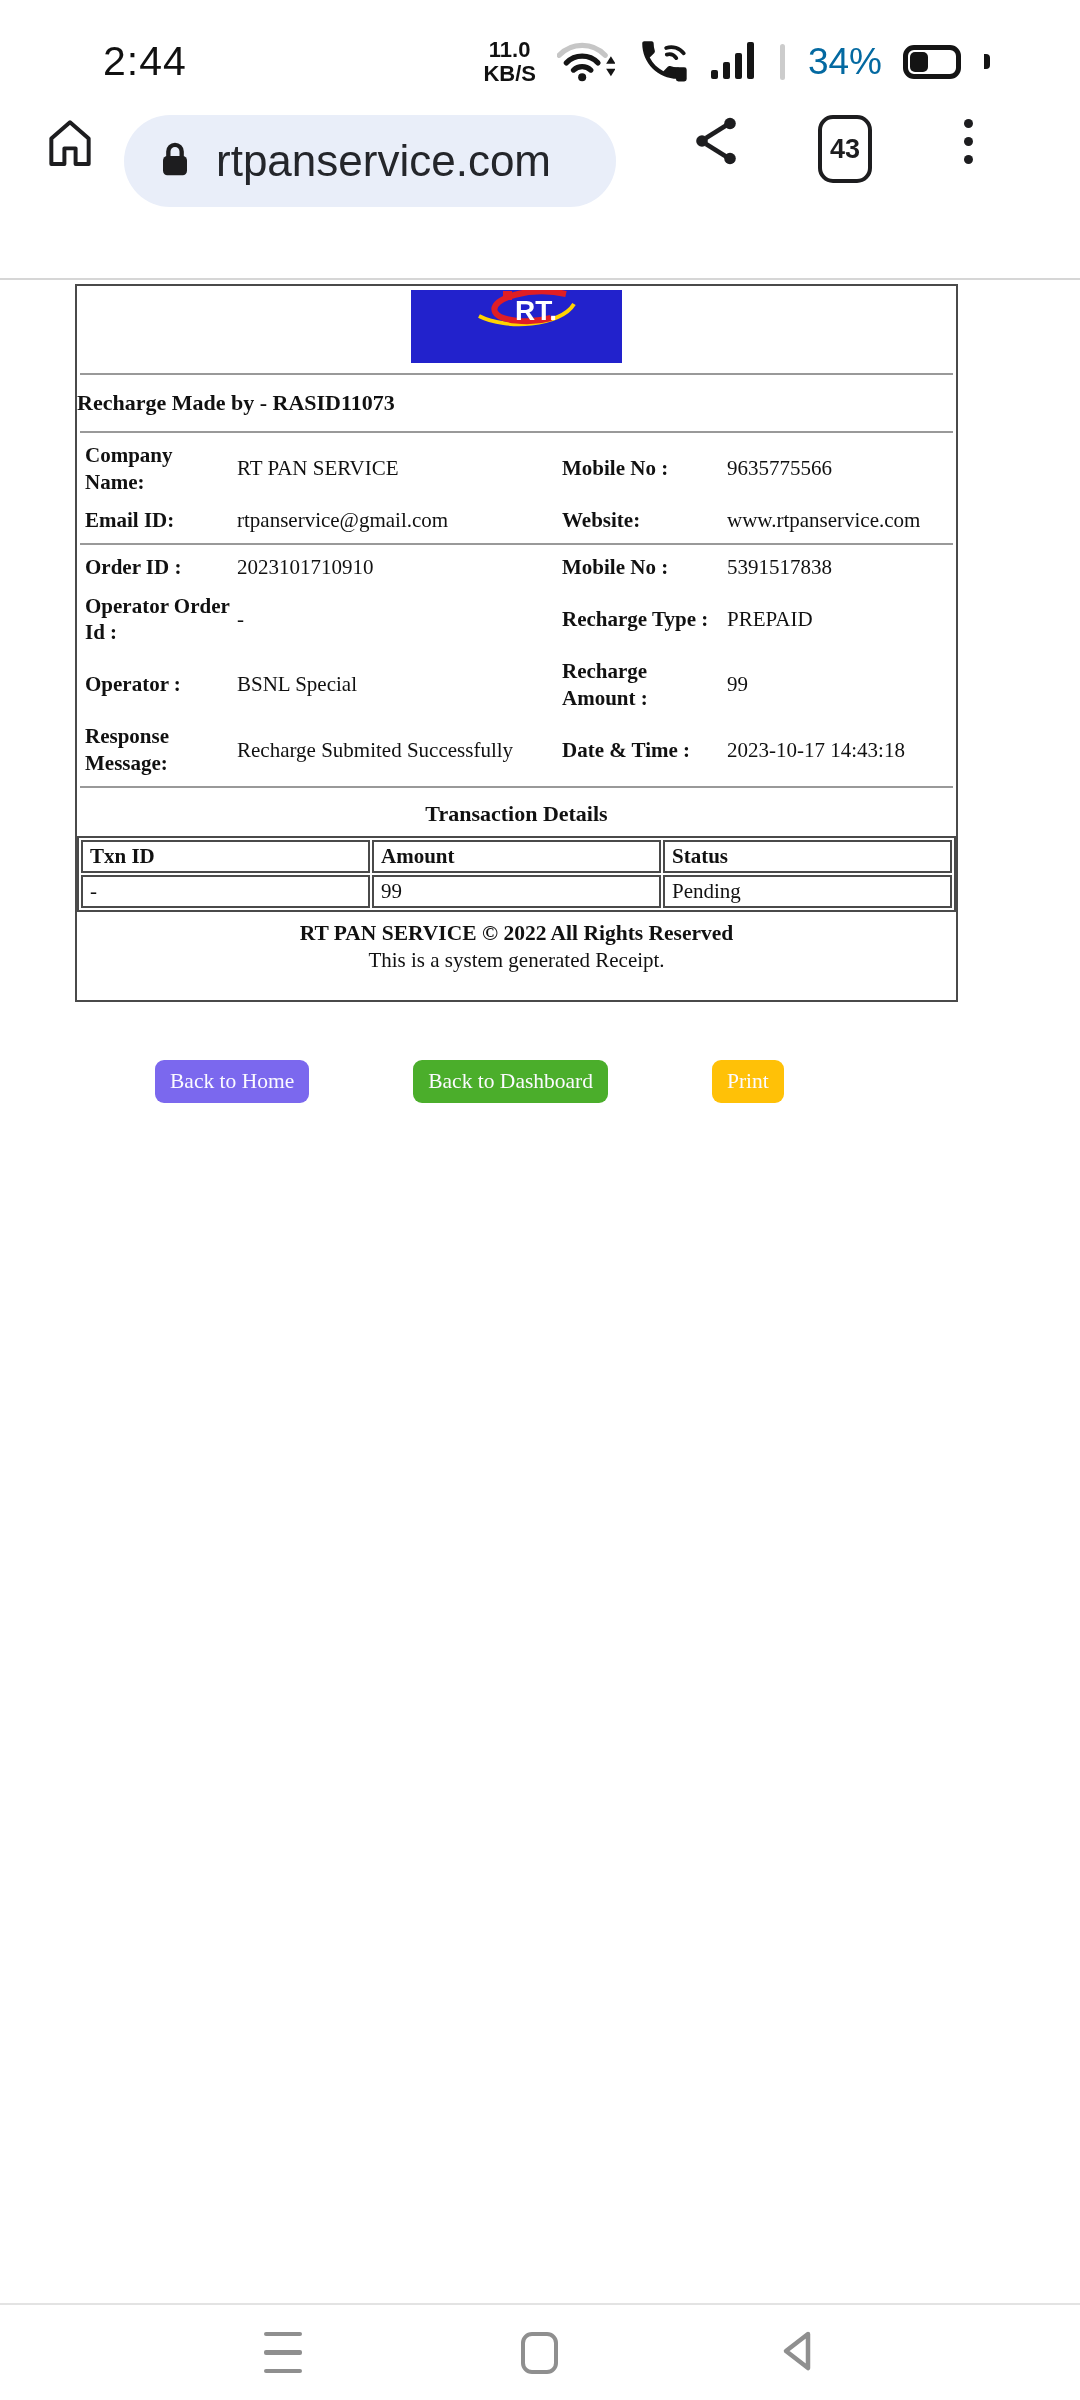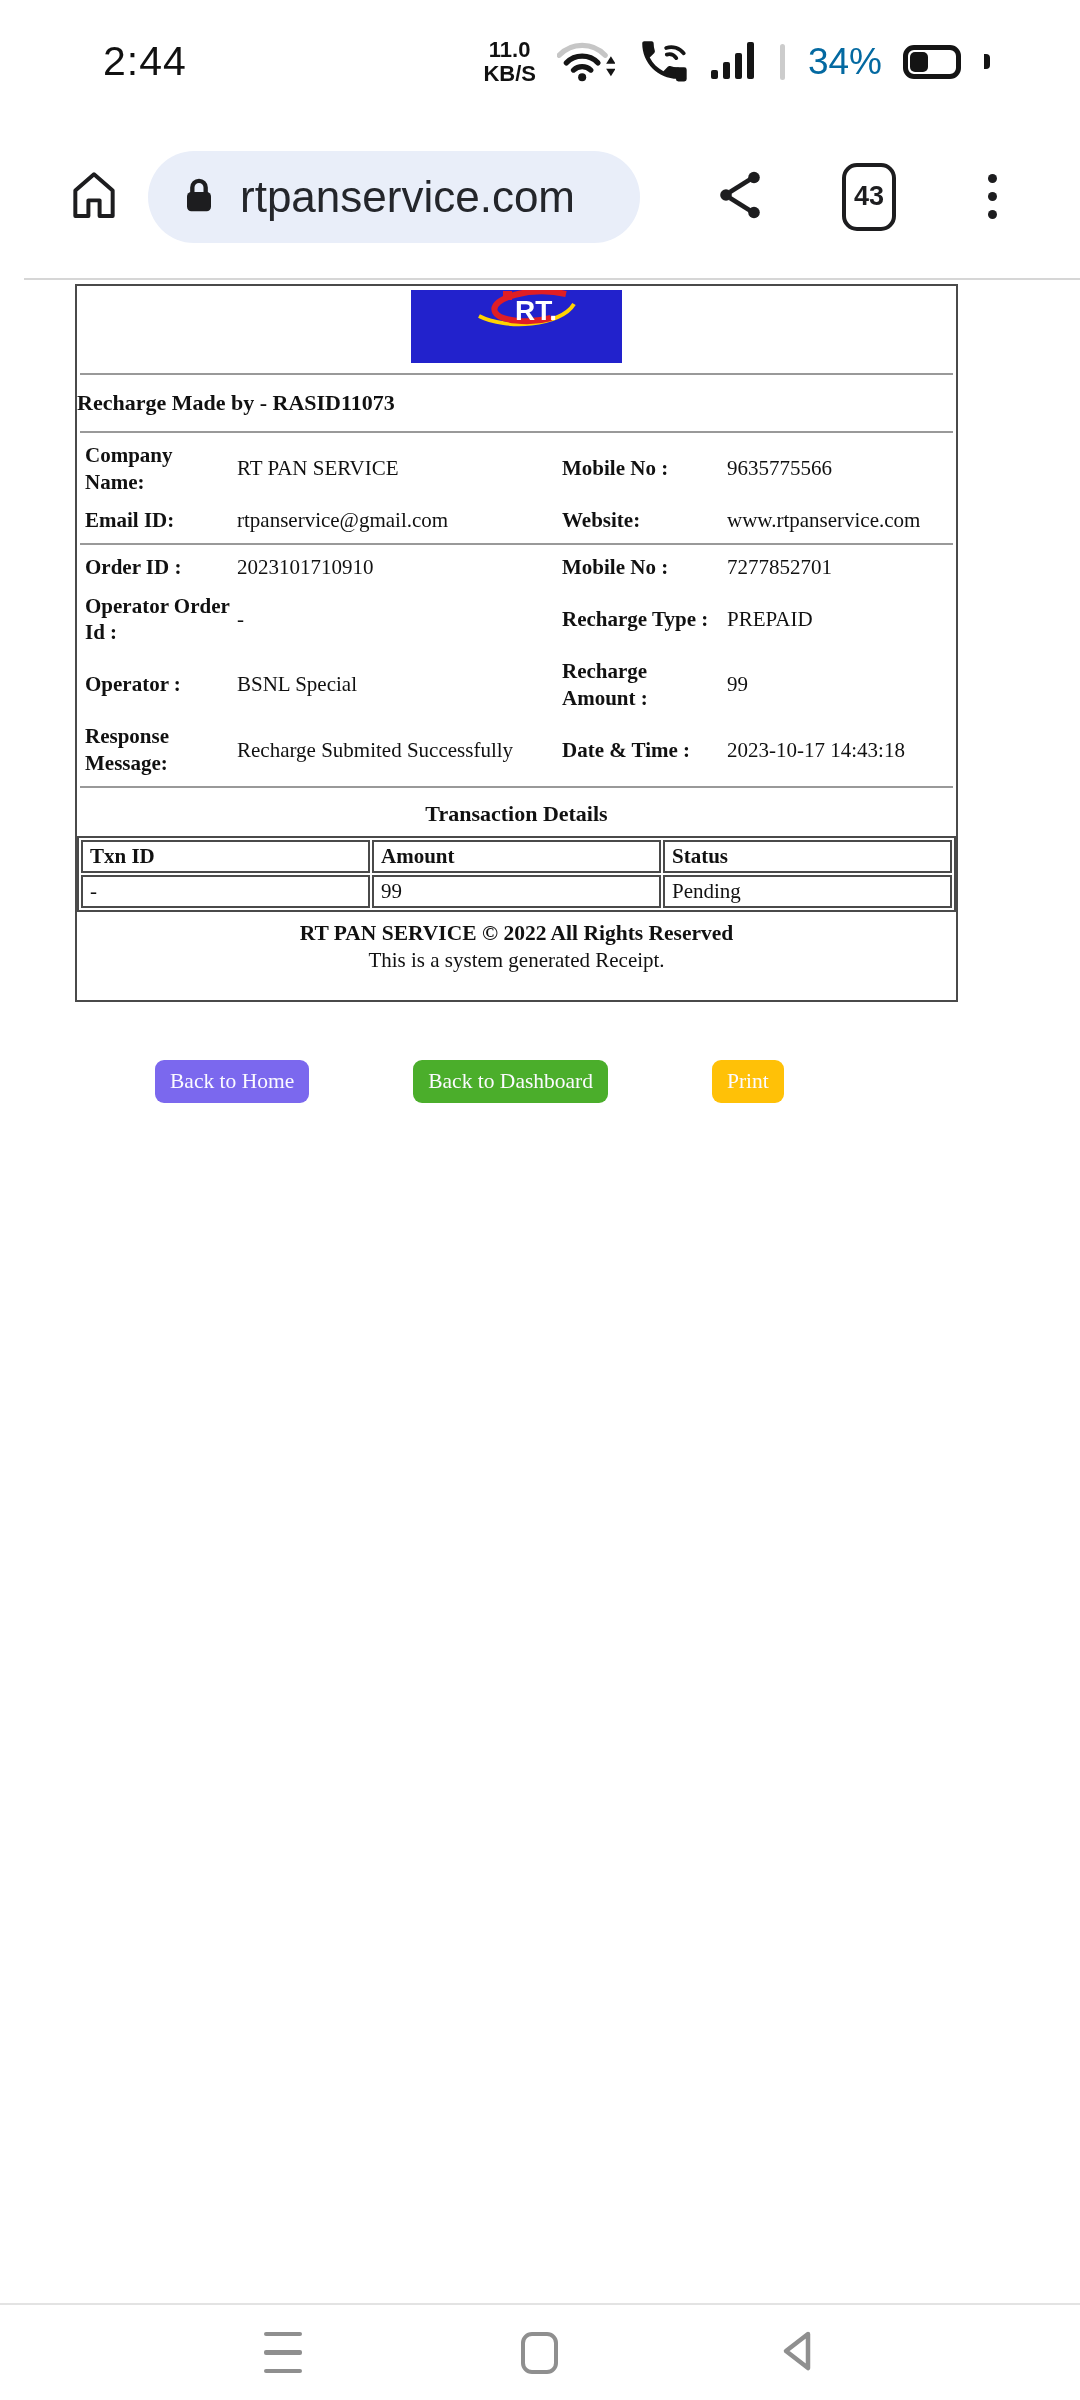--- a/index.html
+++ b/index.html
@@ -11,21 +11,21 @@
   .sb-spacer { flex:1; }
   .sb-right { display:flex; align-items:center; gap:21px; }
   .kbps { font-size:22px; font-weight:600; color:#111; line-height:1.05; text-align:center; }
   .divider { width:5px; height:36px; background:#cccccc; border-radius:3px; margin:0 2px; }
   .pct { font-size:37px; color:#0369a1; }
   .battery { position:relative; width:58px; height:34px; border:5px solid #141414; border-radius:11px; display:inline-block; }
   .battery .fill { position:absolute; left:2px; top:2px; bottom:2px; width:18px; background:#141414; border-radius:5px; }
   .battery-nub { width:6px; height:15px; background:#141414; border-radius:0 4px 4px 0; margin-left:2px; }
 
   
-  .toolbar { height:165px; display:flex; align-items:center; padding-left:42px; border-bottom:2px solid #d6d6d6; background:#fff;margin-left:24px; }
+  .toolbar { height:165px; display:flex; padding-left:42px; border-bottom:2px solid #d6d6d6; background:#fff; }
   .url-pill { width:492px; height:92px; background:#e9eef9; border-radius:46px; display:flex; align-items:center; padding-left:36px; margin-left:26px; }
   .url-text { font-size:44px; color:#24262b; margin-left:26px; }
   .share { margin-left:76px; }
   .tab-box { margin-left:78px; width:54px; height:68px; border:4.5px solid #1d1d1f; border-radius:15px; display:flex; align-items:center; justify-content:center; font-size:27px; font-weight:bold; color:#1d1d1f; }
   .menu-dots { margin-left:88px; display:flex; flex-direction:column; gap:9px; padding:4px; }
   .menu-dots i { width:9px; height:9px; border-radius:50%; background:#1d1d1f; }
 
   
   .card { margin:4px 0 0 75px; width:883px; border:2px solid #4a4a4a; font-family:"Liberation Serif", serif; font-size:21px; color:#111; background:#fff; }
   .logo { width:211px; height:73px; margin:4px auto 0; display:flex; flex-direction:row; overflow:hidden; }
@@ -174,21 +174,21 @@
     </div>
   </div>
 
   <hr class="sep">
 
   <div class="sec">
     <div class="grid-row">
       <span class="lab">Order ID :</span>
       <span>2023101710910</span>
       <span class="lab">Mobile No :</span>
-      <span>7277852701</span>
+      <span>5391517838</span>
     </div>
     <div class="grid-row">
       <span class="lab">Operator Order Id :</span>
       <span>-</span>
       <span class="lab">Recharge Type :</span>
       <span>PREPAID</span>
     </div>
     <div class="grid-row">
       <span class="lab">Operator :</span>
       <span>BSNL Special</span>

